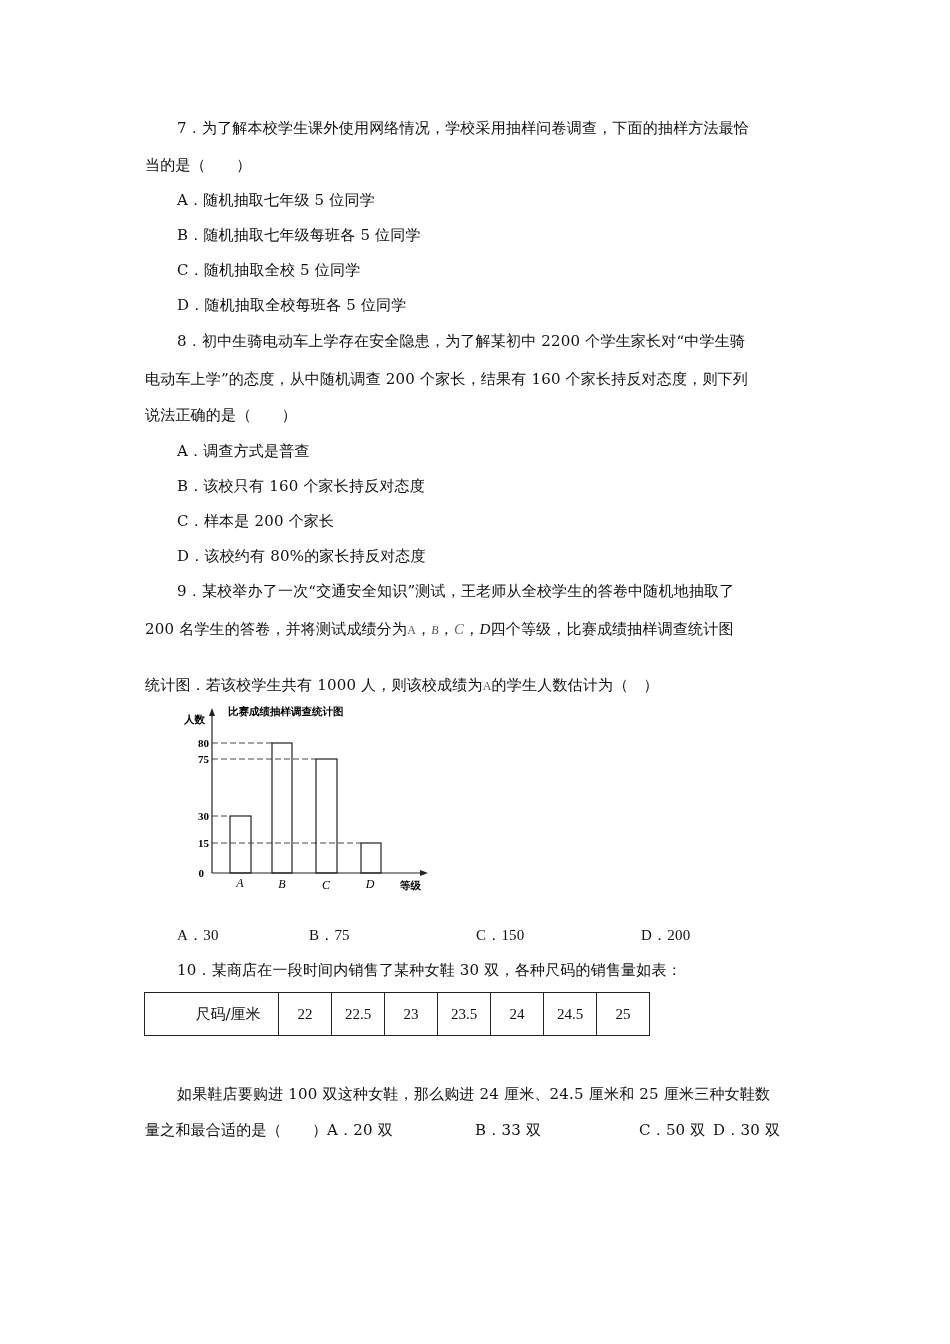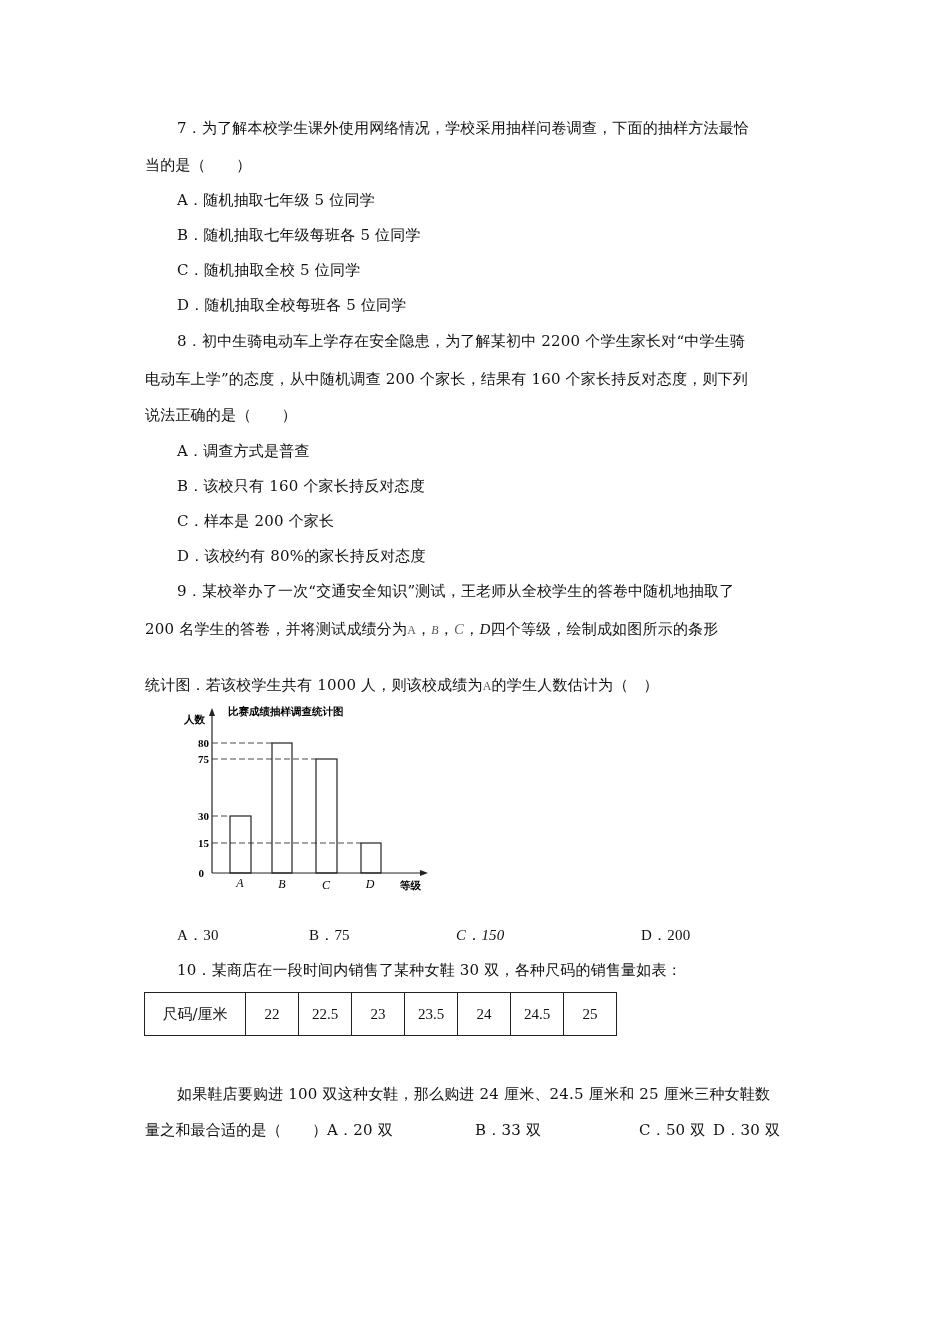--- a/index.html
+++ b/index.html
@@ -8,21 +8,21 @@
   .line { position:absolute; left:145px; font-size:15px; line-height:20px; white-space:nowrap; letter-spacing:0.2px; }
   .ind { left:177px; }
   .opt { left:177px; }
   .latin { font-family:"Liberation Serif",serif; }
   .it { font-style:italic; font-family:"Liberation Serif",serif; }
   .sm { font-size:12px; color:#555; font-family:"Liberation Serif",serif; }
   #chart { position:absolute; left:180px; top:695px; width:260px; height:205px; }
   table.sizes { position:absolute; left:144px; top:992px; border-collapse:collapse;
                 font-family:"Liberation Serif",serif; font-size:15px; }
   table.sizes td { border:1.5px solid #222; text-align:center; height:42px; padding:0; }
-  table.sizes td.hdr { width:100px; font-family:"DejaVu Serif",serif; }
+  table.sizes td.hdr { width:100px; font-family:"DejaVu Serif",serif;padding-left:33px; }
   table.sizes td.val { width:52px; }
 </style>
 </head>
 <body>
 
 <div>
   <div class="line ind" style="top:118px;">7．为了解本校学生课外使用网络情况，学校采用抽样问卷调查，下面的抽样方法最恰</div>
   <div class="line" style="top:155px;">当的是（　　）</div>
   <div class="line opt" style="top:190px;">A．随机抽取七年级 5 位同学</div>
   <div class="line opt" style="top:225px;">B．随机抽取七年级每班各 5 位同学</div>
@@ -36,21 +36,21 @@
   <div class="line" style="top:405px;">说法正确的是（　　）</div>
   <div class="line opt" style="top:441px;">A．调查方式是普查</div>
   <div class="line opt" style="top:476px;">B．该校只有 160 个家长持反对态度</div>
   <div class="line opt" style="top:511px;">C．样本是 200 个家长</div>
   <div class="line opt" style="top:546px;">D．该校约有 80%的家长持反对态度</div>
 </div>
 
 <div>
   <div class="line ind" style="top:581px;">9．某校举办了一次“交通安全知识”测试，王老师从全校学生的答卷中随机地抽取了</div>
   <div class="line" style="top:619px;">
-    <span>200 名学生的答卷，并将测试成绩分为</span><span class="sm">A</span><span>，</span><span class="it sm">B</span><span>，</span><span class="it" style="color:#666;">C</span><span>，</span><span class="it">D</span><span>四个等级，绘制成如图所示的条形</span>
+    <span>200 名学生的答卷，并将测试成绩分为</span><span class="sm">A</span><span>，</span><span class="it sm">B</span><span>，</span><span class="it" style="color:#666;">C</span><span>，</span><span class="it">D</span><span>四个等级，比赛成绩抽样调查统计图</span>
   </div>
   <div class="line" style="top:675px;">
     <span>统计图．若该校学生共有 1000 人，则该校成绩为</span><span class="sm">A</span><span>的学生人数估计为（　）</span>
   </div>
 
   <svg id="chart" viewBox="0 0 260 205" width="260" height="205">
 
     <text x="48" y="20" font-size="10.5" font-weight="bold" font-family="DejaVu Sans, sans-serif">比赛成绩抽样调查统计图</text>
 
     <text x="4" y="28" font-size="10.5" font-weight="bold" font-family="DejaVu Sans, sans-serif">人数</text>
@@ -87,21 +87,21 @@
       <text x="102" y="193">B</text>
       <text x="146" y="194">C</text>
       <text x="190" y="193">D</text>
     </g>
     <text x="220" y="194" font-size="10.5" font-weight="bold" font-family="DejaVu Sans, sans-serif">等级</text>
   </svg>
 
   <div>
     <div class="line opt latin" style="top:925px;">A．30</div>
     <div class="line latin" style="top:925px; left:309px;">B．75</div>
-    <div class="line latin" style="top:925px; left:456px;font-style:italic;">C．150</div>
+    <div class="line latin" style="top:925px; left:476px;">C．150</div>
     <div class="line latin" style="top:925px; left:641px;">D．200</div>
   </div>
 </div>
 
 <div>
   <div class="line ind" style="top:960px;">10．某商店在一段时间内销售了某种女鞋 30 双，各种尺码的销售量如表：</div>
 
   <table class="sizes">
     <tbody>
         <tr>

